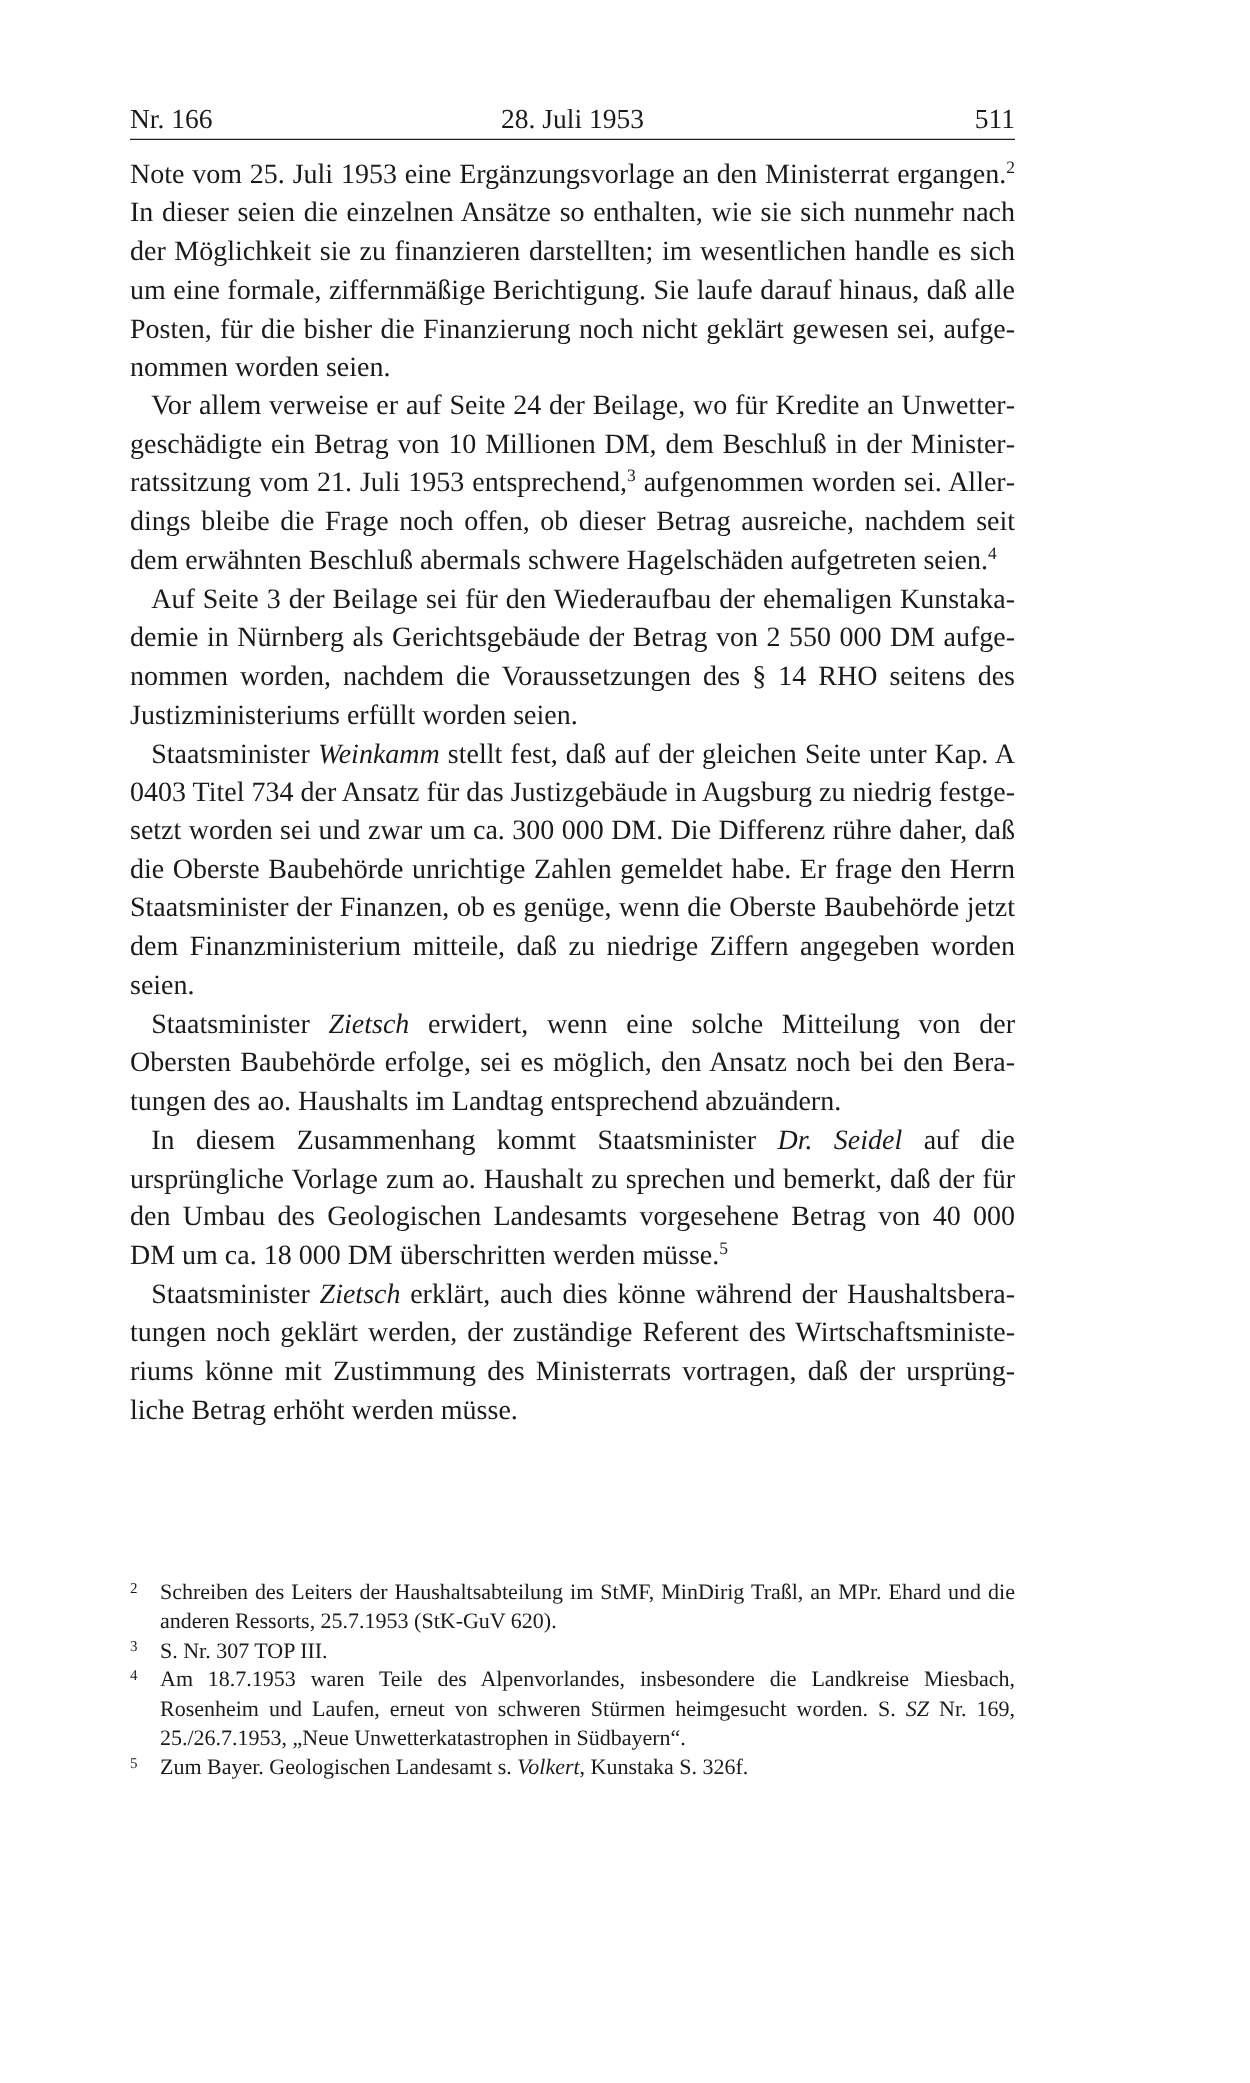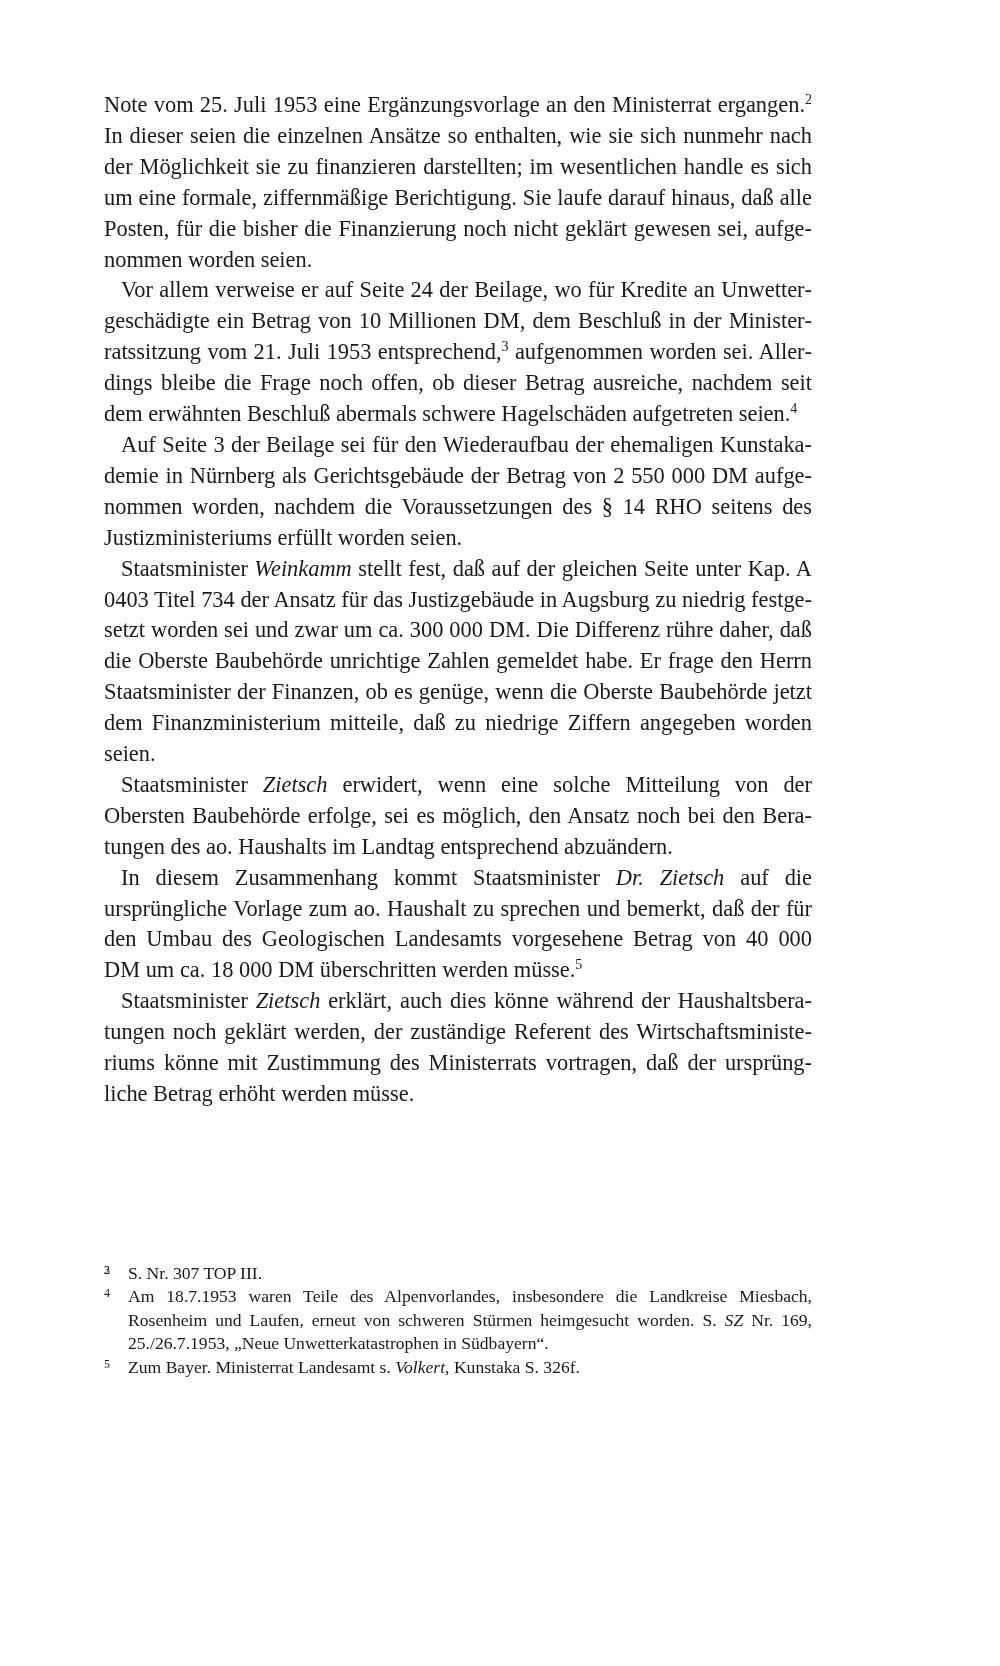--- a/index.html
+++ b/index.html
@@ -71,30 +71,36 @@
       position: absolute;
       left: 0;
       top: -3px;
       font-size: 12px;
     }
   </style>
 </head>
 <body>
 
 <div class="page">
+  <div class="running-head">
+    <span class="left">Nr. 166</span>
+    <span class="center">28. Juli 1953</span>
+    <span class="right">511</span>
+    <div class="rule"></div>
+  </div>
 
   <div class="body-text" id="body-text">
       <p class="first"><span>Note vom 25. Juli 1953 eine Ergänzungsvorlage an den Ministerrat ergangen.</span><sup class="fn">2</sup><span> In dieser seien die einzelnen Ansätze so enthalten, wie sie sich nunmehr nach der Möglichkeit sie zu finanzieren darstellten; im wesentlichen handle es sich um eine formale, ziffernmäßige Berichtigung. Sie laufe darauf hinaus, daß alle Posten, für die bisher die Finanzierung noch nicht geklärt gewesen sei, aufge­nommen worden seien.</span></p>
       <p><span>Vor allem verweise er auf Seite 24 der Beilage, wo für Kredite an Unwetter­geschädigte ein Betrag von 10 Millionen DM, dem Beschluß in der Minister­ratssitzung vom 21. Juli 1953 entsprechend,</span><sup class="fn">3</sup><span> aufgenommen worden sei. Aller­dings bleibe die Frage noch offen, ob dieser Betrag ausreiche, nachdem seit dem erwähnten Beschluß abermals schwere Hagelschäden aufgetreten seien.</span><sup class="fn">4</sup></p>
       <p><span>Auf Seite 3 der Beilage sei für den Wiederaufbau der ehemaligen Kunstaka­demie in Nürnberg als Gerichtsgebäude der Betrag von 2 550 000 DM aufge­nommen worden, nachdem die Voraussetzungen des § 14 RHO seitens des Justizministeriums erfüllt worden seien.</span></p>
       <p><span>Staatsminister </span><em>Weinkamm</em><span> stellt fest, daß auf der gleichen Seite unter Kap. A 0403 Titel 734 der Ansatz für das Justizgebäude in Augsburg zu niedrig festge­setzt worden sei und zwar um ca. 300 000 DM. Die Differenz rühre daher, daß die Oberste Baubehörde unrichtige Zahlen gemeldet habe. Er frage den Herrn Staatsminister der Finanzen, ob es genüge, wenn die Oberste Baubehörde jetzt dem Finanzministerium mitteile, daß zu niedrige Ziffern angegeben worden seien.</span></p>
       <p><span>Staatsminister </span><em>Zietsch</em><span> erwidert, wenn eine solche Mitteilung von der Obersten Baubehörde erfolge, sei es möglich, den Ansatz noch bei den Bera­tungen des ao. Haushalts im Landtag entsprechend abzuändern.</span></p>
-      <p><span>In diesem Zusammenhang kommt Staatsminister </span><em>Dr. Zietsch</em><span> auf die ursprüng­liche Vorlage zum ao. Haushalt zu sprechen und bemerkt, daß der für den Umbau des Geologischen Landesamts vorgesehene Betrag von 40 000 DM um ca. 18 000 DM überschritten werden müsse.</span><sup class="fn">5</sup></p>
+      <p><span>In diesem Zusammenhang kommt Staatsminister </span><em>Dr. Seidel</em><span> auf die ursprüng­liche Vorlage zum ao. Haushalt zu sprechen und bemerkt, daß der für den Umbau des Geologischen Landesamts vorgesehene Betrag von 40 000 DM um ca. 18 000 DM überschritten werden müsse.</span><sup class="fn">5</sup></p>
       <p><span>Staatsminister </span><em>Zietsch</em><span> erklärt, auch dies könne während der Haushaltsbera­tungen noch geklärt werden, der zuständige Referent des Wirtschaftsministe­riums könne mit Zustimmung des Ministerrats vortragen, daß der ursprüng­liche Betrag erhöht werden müsse.</span></p>
     </div>
 </div>
 
 <div class="footnotes" id="footnotes">
-    <div class="fn-row"><span class="fn-num">2</span></div>
+    <div class="fn-row"><span class="fn-num">2</span><span>Schreiben des Leiters der Haushaltsabteilung im StMF, MinDirig Traßl, an MPr. Ehard und die anderen Ressorts, 25.7.1953 (StK-GuV 620).</span></div>
     <div class="fn-row"><span class="fn-num">3</span><span>S. Nr. 307 TOP III.</span></div>
     <div class="fn-row"><span class="fn-num">4</span><span>Am 18.7.1953 waren Teile des Alpenvorlandes, insbesondere die Landkreise Miesbach, Rosenheim und Laufen, erneut von schweren Stürmen heimgesucht worden. S. </span><em>SZ</em><span> Nr. 169, 25./26.7.1953, „Neue Unwetterkatastrophen in Südbayern“.</span></div>
-    <div class="fn-row"><span class="fn-num">5</span><span>Zum Bayer. Ministerrat Landesamt s. </span><em>Volkert</em><span>, Kunstaka S. 326f.</span></div>
+    <div class="fn-row"><span class="fn-num">5</span><span>Zum Bayer. Geologischen Landesamt s. </span><em>Volkert</em><span>, Kunstaka S. 326f.</span></div>
   </div>
 
 </body></html>

